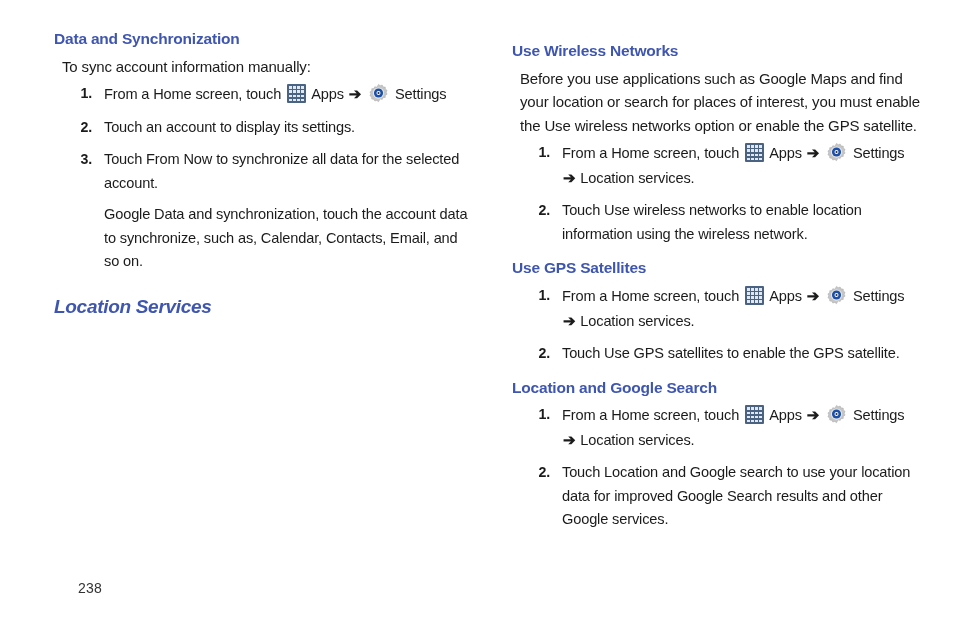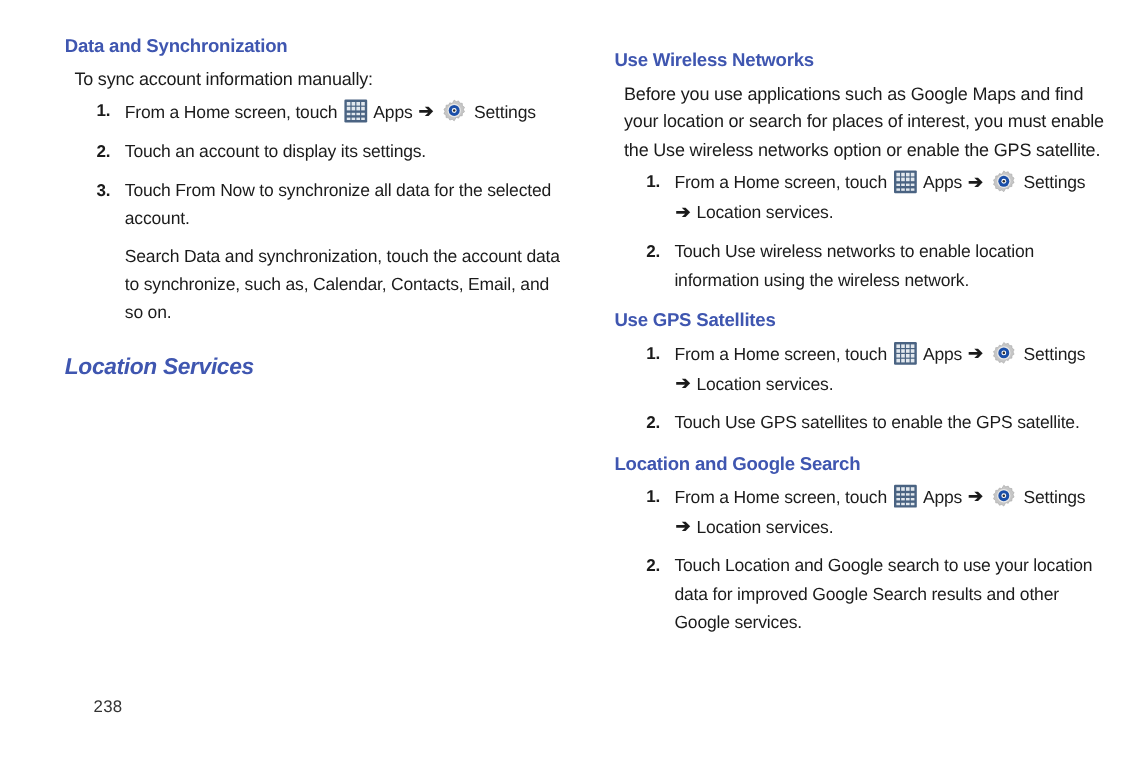--- a/index.html
+++ b/index.html
@@ -207,21 +207,21 @@
         <span class="step-num">2.</span>
         <span>Touch an account to display its settings.</span>
       </li>
 
       <li class="step">
         <span class="step-num">3.</span>
         <span>Touch</span>
         <b>From Now</b>
         <span>to synchronize all data for the selected account.</span>
         <span class="note-gap">
-          <span>Search</span>
+          <span>Google</span>
           <b>Data and synchronization</b><span>, touch the account data to synchronize, such as, Calendar, Contacts, Email, and so on.</span>
         </span>
       </li>
 
     </ol>
 
     <h1 class="h-major" style="margin-top:22px;">Location Services</h1>
 
 
   </div>

